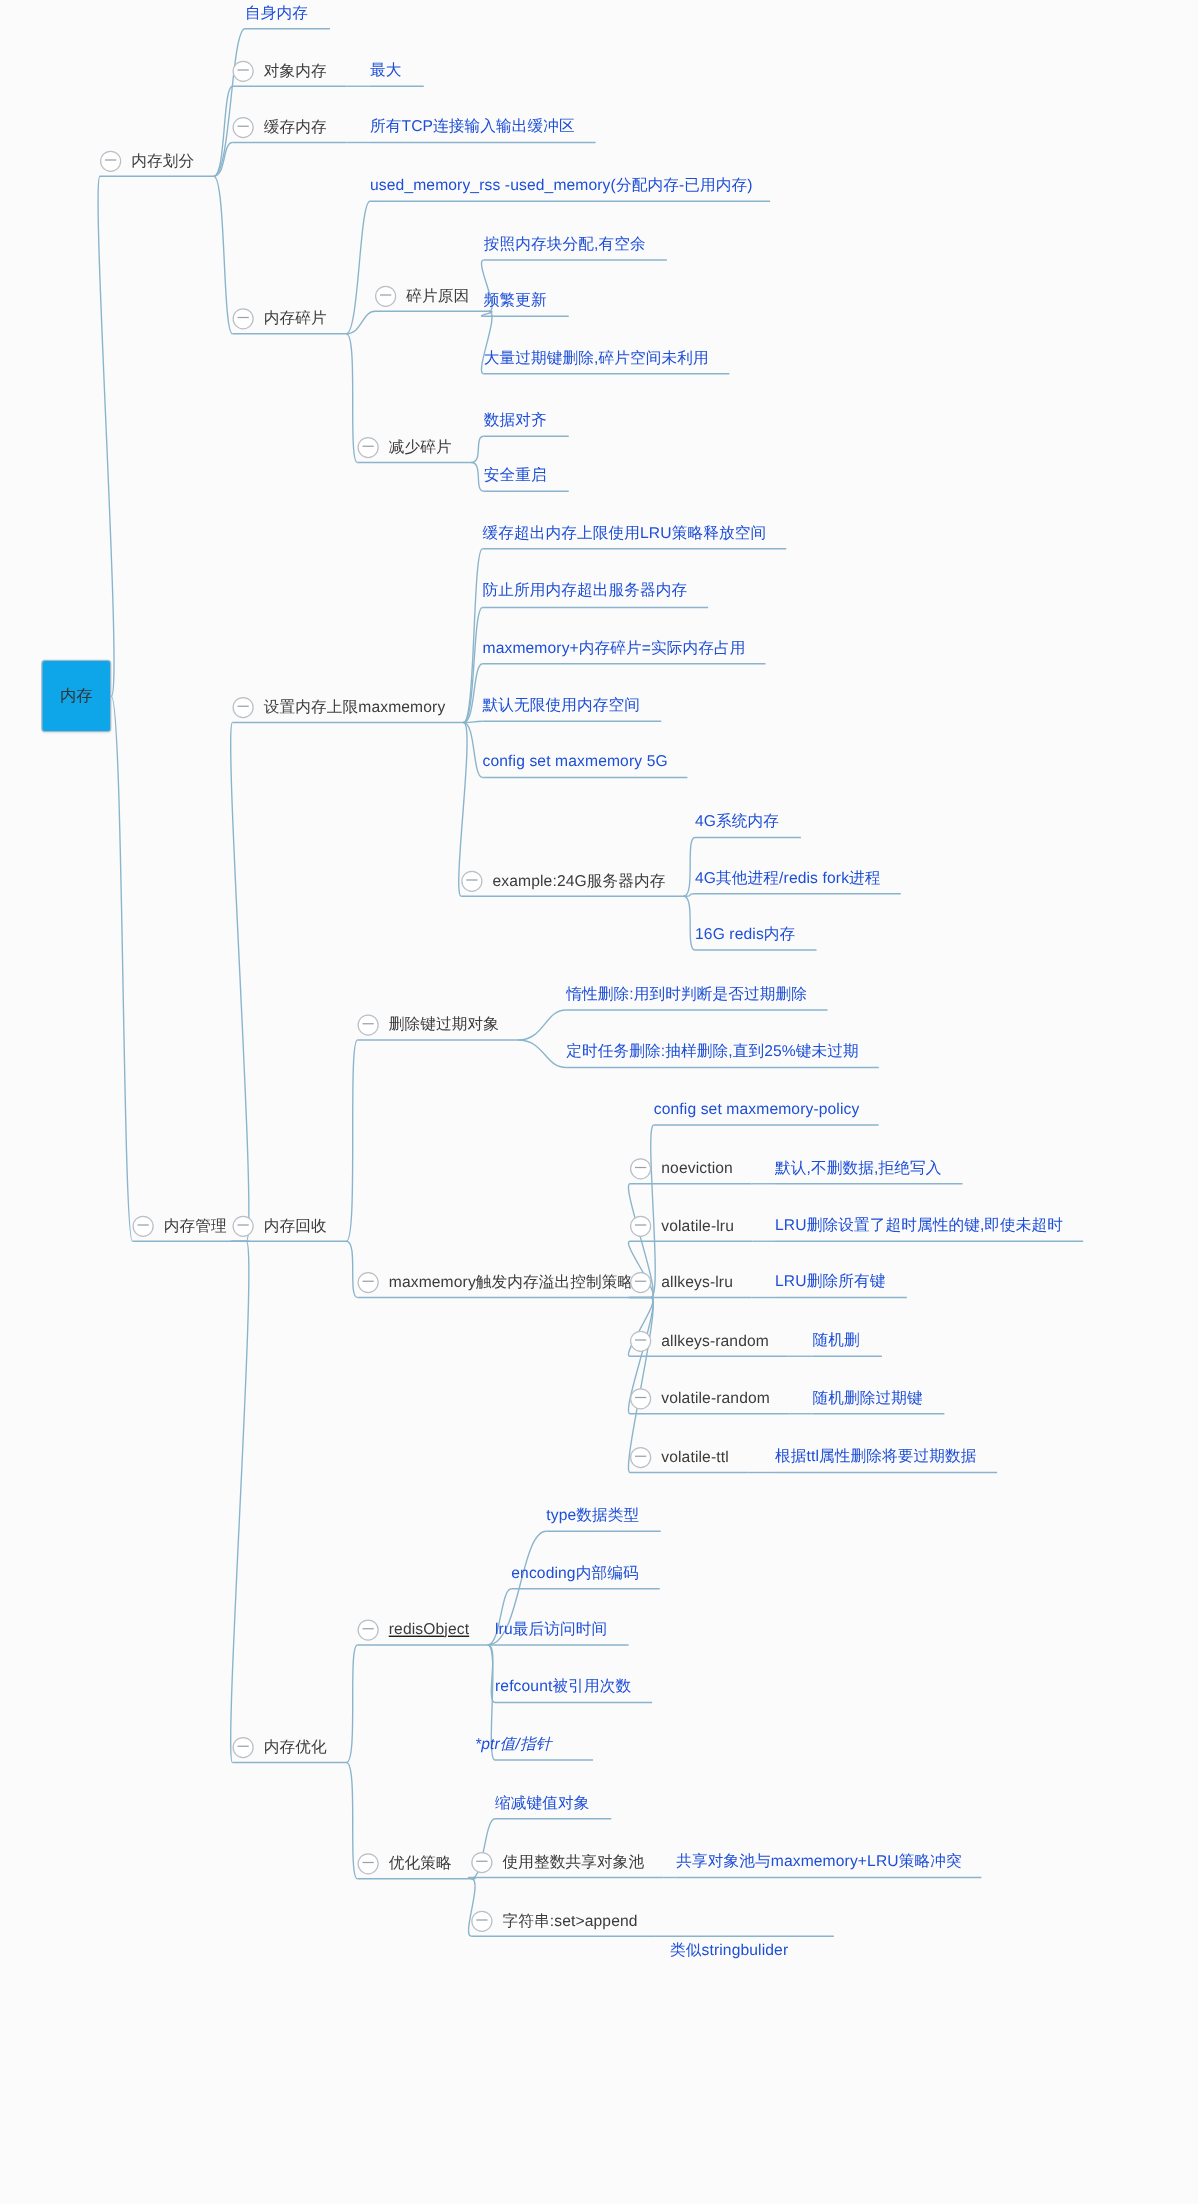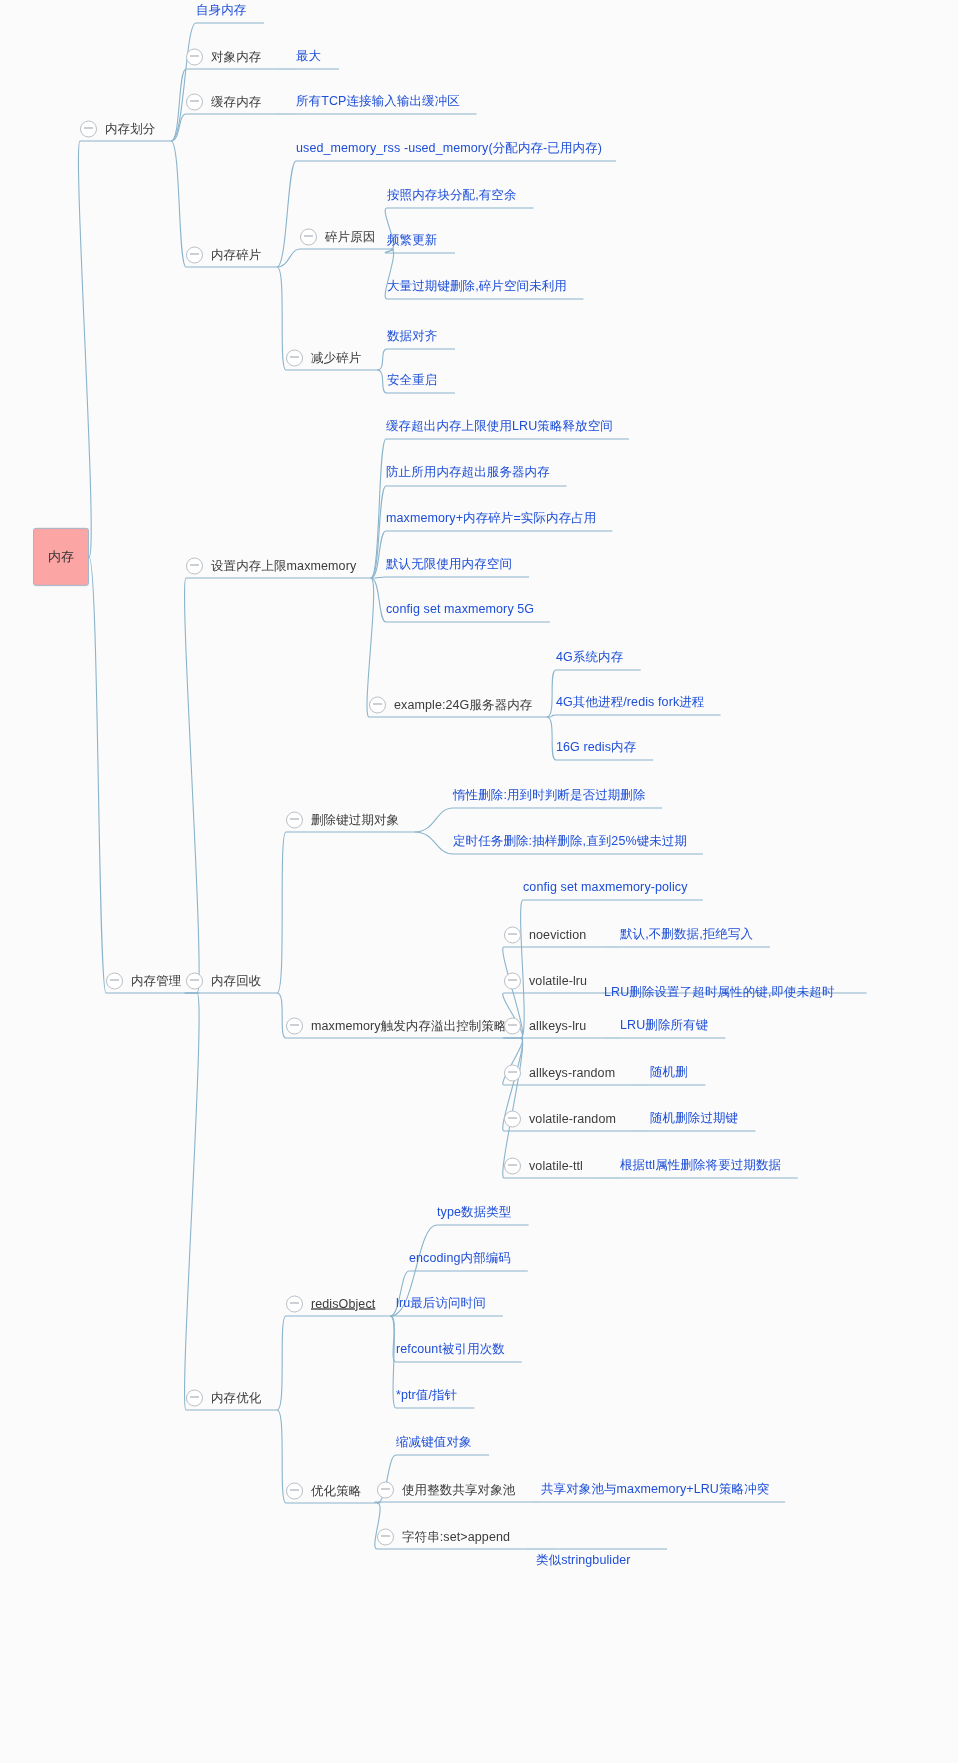--- a/index.html
+++ b/index.html
@@ -58,21 +58,21 @@
     height: 1px;
     background: #9aa2ab;
   }
   .node .label {
     font-size: 12.5px;
     color: #3b3b3b;
     letter-spacing: 0.1px;
     line-height: 1.1;
   }
   .node.root {
-    background: #fca5a5;
+    background: #0ea5e9;
     border: 1px solid #9fb8cc;
     border-radius: 3px;
     padding: 21px 14px;
     box-shadow: 0 1px 1px rgba(0,0,0,0.04);
   }
   .node.root .label {
     font-size: 13px;
     color: #333;
   }
   .node.leaf .label {
@@ -315,21 +315,21 @@
         <span class="toggle"></span>
         <span class="label">noeviction</span>
       </div>
       <div class="node leaf" style="left: 620px; top: 935px;">
         <span class="label">默认,不删数据,拒绝写入</span>
       </div>
       <div class="node branch" style="left: 504px; top: 981px;">
         <span class="toggle"></span>
         <span class="label">volatile-lru</span>
       </div>
-      <div class="node leaf" style="left: 604px; top: 981px; margin-top: 12px;">
+      <div class="node leaf" style="left: 620px; top: 981px;">
         <span class="label">LRU删除设置了超时属性的键,即使未超时</span>
       </div>
       <div class="node branch" style="left: 504px; top: 1026px;">
         <span class="toggle"></span>
         <span class="label">allkeys-lru</span>
       </div>
       <div class="node leaf" style="left: 620px; top: 1026px;">
         <span class="label">LRU删除所有键</span>
       </div>
       <div class="node branch" style="left: 504px; top: 1073px;">
@@ -366,21 +366,21 @@
       </div>
       <div class="node leaf" style="left: 409px; top: 1259px; text-align: center;">
         <span class="label">encoding内部编码</span>
       </div>
       <div class="node leaf" style="left: 396px; top: 1304px;">
         <span class="label">lru最后访问时间</span>
       </div>
       <div class="node leaf" style="left: 396px; top: 1350px;">
         <span class="label">refcount被引用次数</span>
       </div>
-      <div class="node leaf" style="left: 396px; top: 1396px;">
+      <div class="node leaf" style="left: 380px; top: 1396px; font-style: italic;">
         <span class="label">*ptr值/指针</span>
       </div>
       <div class="node branch" style="left: 286px; top: 1491px;">
         <span class="toggle"></span>
         <span class="label">优化策略</span>
       </div>
       <div class="node leaf" style="left: 396px; top: 1443px;">
         <span class="label">缩减键值对象</span>
       </div>
       <div class="node branch" style="left: 377px; top: 1490px;">

